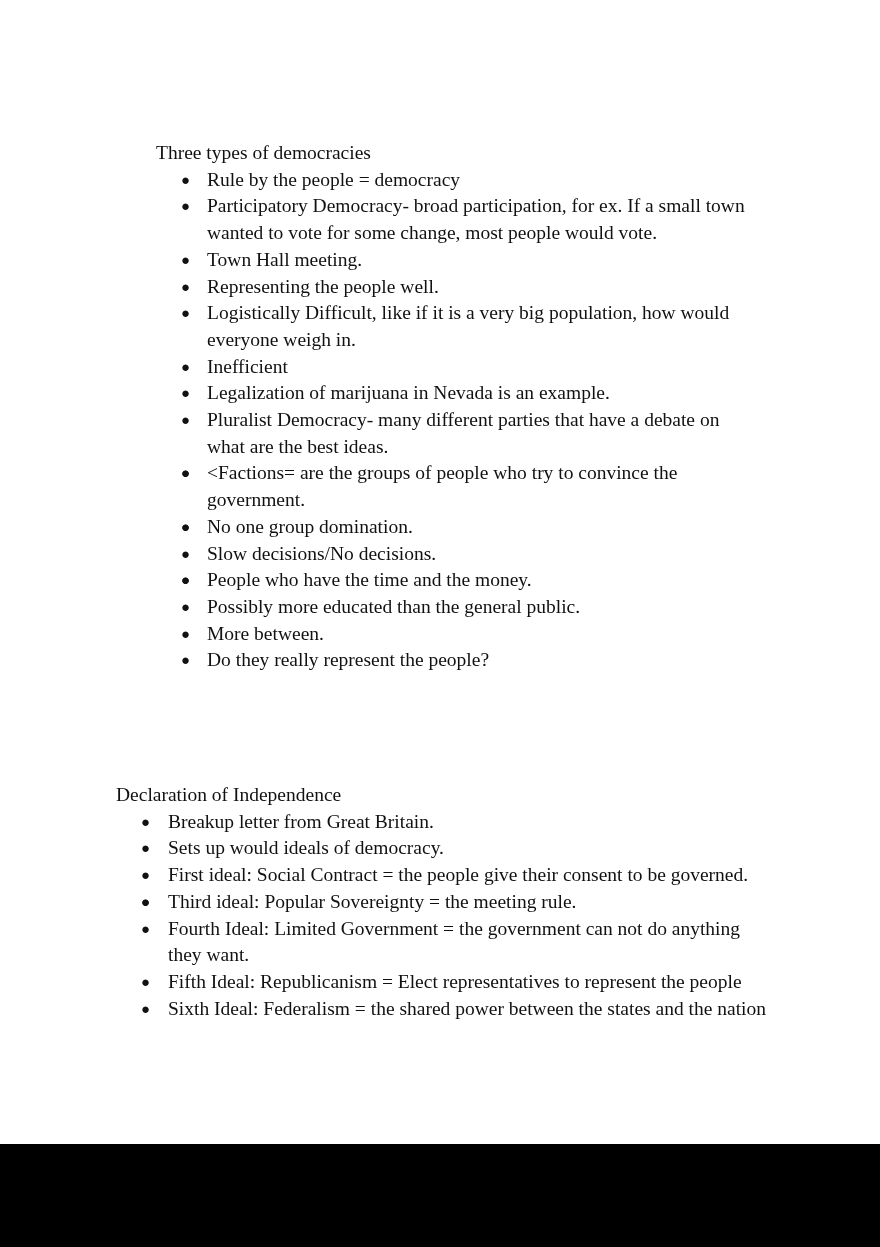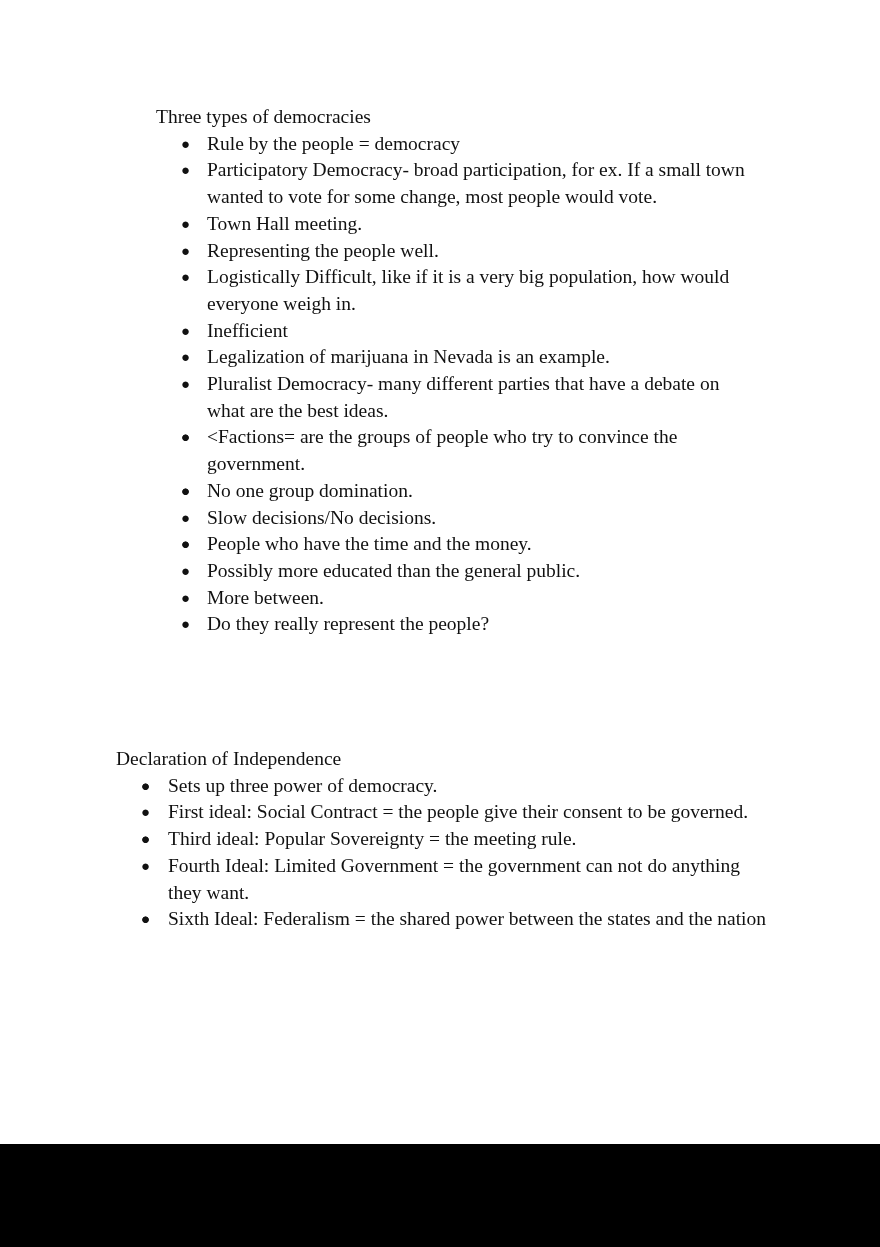--- a/index.html
+++ b/index.html
@@ -1,20 +1,20 @@
 <!DOCTYPE html>
 <html><head>
 <meta charset="utf-8">
 <style>
   html, body { margin:0; padding:0; }
   body { width:880px; height:1247px; background:#ffffff; position:relative; overflow:hidden;
          font-family:"Liberation Serif", "DejaVu Serif", serif; color:#111; }
   .page { position:absolute; left:0; top:0; width:880px; height:1144px; background:#fff; }
   .bottom-bar { position:absolute; left:0; top:1144px; width:880px; height:103px; background:#000; }
-  .section { position:absolute; }
+  .section { position:absolute;margin-top:36px; }
   .heading { font-size:19.5px; line-height:26.7px; height:26.7px; white-space:nowrap; }
   ul.items { list-style:none; margin:0; padding:0; }
   ul.items li { position:relative; font-size:19.5px; line-height:26.7px; }
   .bullet { position:absolute; top:0; font-size:15px; line-height:26.7px; }
   #sec1 { left:156px; top:104px; width:600px; }
   #sec1 ul.items li { padding-left:51px; }
   #sec1 .bullet { left:25px; }
   #sec2 { left:116px; top:746px; width:660px; }
   #sec2 ul.items li { padding-left:52px; }
   #sec2 .bullet { left:25px; }
@@ -44,26 +44,26 @@
       <li><span class="bullet">●</span><span>People who have the time and the money.</span></li>
       <li><span class="bullet">●</span><span>Possibly more educated than the general public.</span></li>
       <li><span class="bullet">●</span><span>More between.</span></li>
       <li><span class="bullet">●</span><span>Do they really represent the people?</span></li>
     </ul>
   </div>
 
   <div class="section" id="sec2">
     <div class="heading">Declaration of Independence</div>
     <ul class="items">
-      <li><span class="bullet">●</span></li>
-      <li><span class="bullet">●</span><span>Sets up three power of democracy.</span></li>
+      <li><span class="bullet">●</span><span>Breakup letter from Great Britain.</span></li>
+      <li><span class="bullet">●</span><span>Sets up would ideals of democracy.</span></li>
       <li><span class="bullet">●</span><span>First ideal: Social Contract = the people give their consent to be governed.</span></li>
       <li><span class="bullet">●</span></li>
       <li><span class="bullet">●</span><span>Third ideal: Popular Sovereignty = the meeting rule.</span></li>
       <li><span class="bullet">●</span><span>Fourth Ideal: Limited Government = the government can not do anything they want.</span></li>
-      <li><span class="bullet">●</span></li>
+      <li><span class="bullet">●</span><span>Fifth Ideal: Republicanism = Elect representatives to represent the people</span></li>
       <li><span class="bullet">●</span><span>Sixth Ideal: Federalism = the shared power between the states and the nation</span></li>
     </ul>
   </div>
 
 </div>
 
 <div class="bottom-bar"></div>
 
 </body></html>

